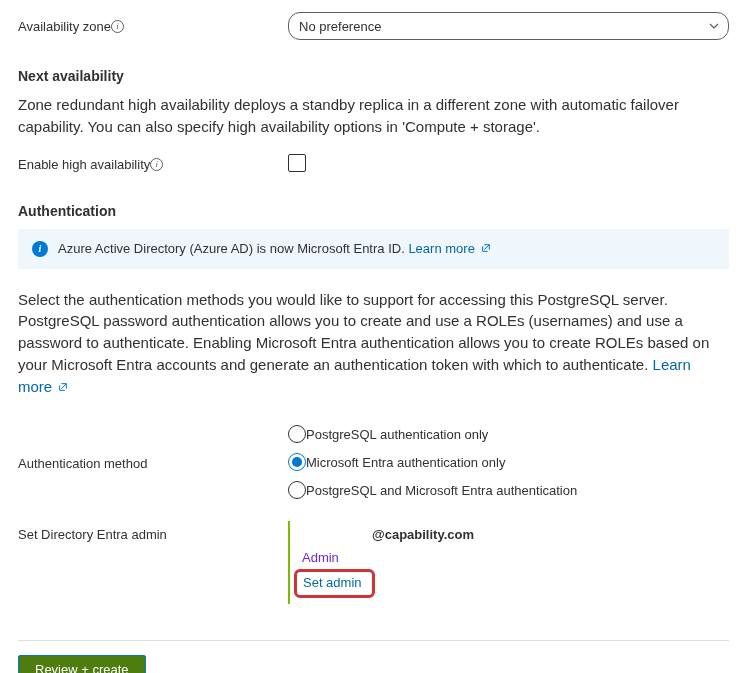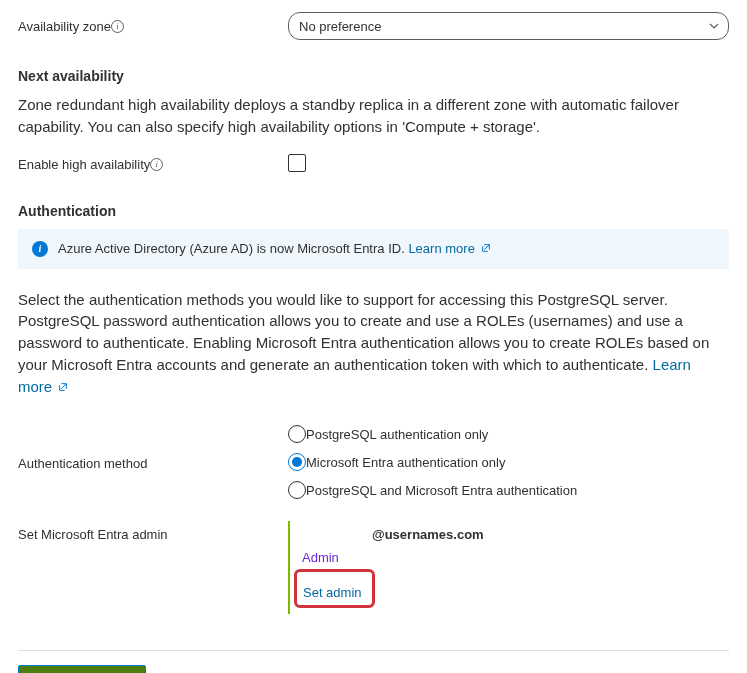--- a/index.html
+++ b/index.html
@@ -173,21 +173,21 @@
     }
     .admin-role {
       font-size: 13px;
       margin-bottom: 4px;
       color: #6d28d9;
     }
     .set-admin-highlight {
       display: inline-block;
       border: 3px solid #d13438;
       border-radius: 6px;
-      padding: 13px 10px 5px 6px;
+      padding: 3px 10px 5px 6px;
       margin-left: -8px;
     }
     .footer {
       border-top: 1px solid #e1dfdd;
       margin-top: 42px;
       padding-top: 14px;
       display: flex;
       gap: 12px;
     }
     .btn {
@@ -296,26 +296,26 @@
       <label class="radio-row">
         <span class="radio"></span>
         <span>PostgreSQL and Microsoft Entra authentication</span>
       </label>
     </div>
   </div>
 </div>
 
 <div class="admin-block">
   <div class="label-col">
-    <span>Set Microsoft Entra admin</span>
+    <span>Set Directory Entra admin</span>
   </div>
   <div class="control-col">
     <div class="admin-content">
       <div class="admin-vbar"></div>
-      <div class="admin-email">@usernames.com</div>
+      <div class="admin-email">@capability.com</div>
       <div class="admin-role">Admin</div>
       <span class="set-admin-highlight">
         <a class="link">Set admin</a>
       </span>
     </div>
   </div>
 </div>
 
 <div class="footer">
   <button class="btn btn-primary">Review + create</button>

